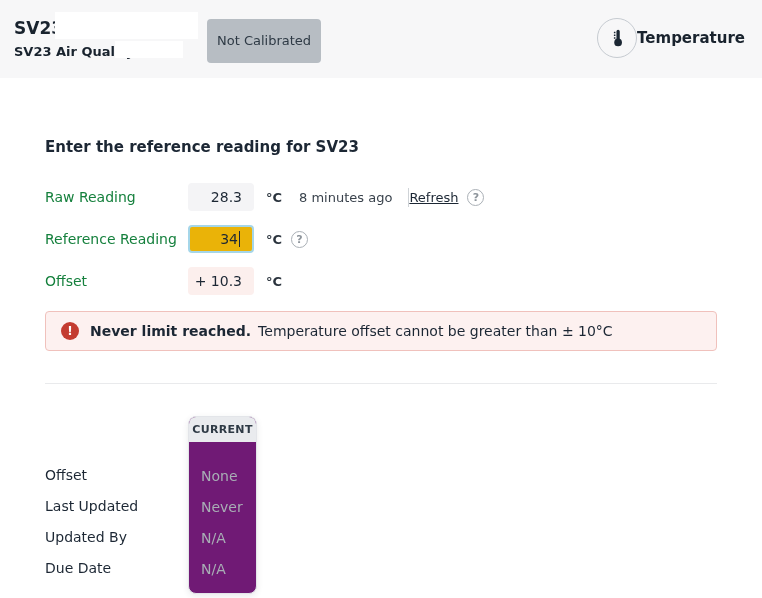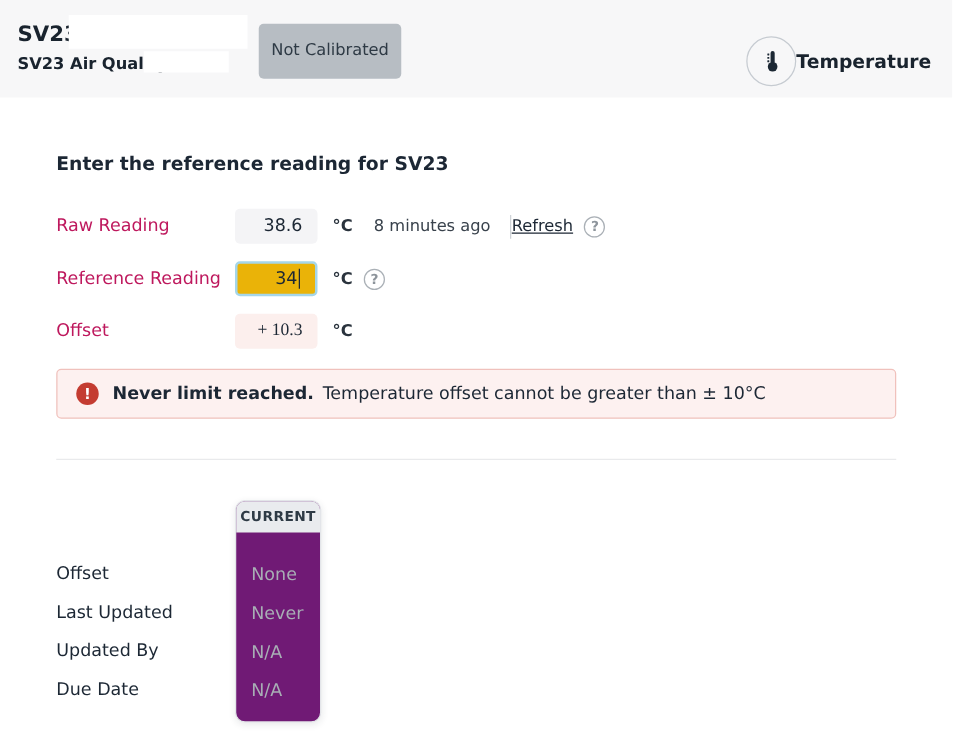--- a/index.html
+++ b/index.html
@@ -26,45 +26,45 @@
   .redact { position: absolute; background: #ffffff; }
   .redact-1 { left: 55px; top: 12px; width: 143px; height: 27px; }
   .redact-2 { left: 115px; top: 41px; width: 68px; height: 17px; }
   .badge {
     position: absolute; left: 207px; top: 19px;
     background: #b7bdc3; color: #2e3a45;
     font-size: 13px; line-height: 20px;
     padding: 12px 10px; border-radius: 4px;
     white-space: nowrap;
   }
-  .header-right { display: flex; align-items: center; gap: 0; padding: 29px 17px 0 0; }
+  .header-right { display: flex; align-items: center; gap: 0; padding: 18px 17px 0 0; }
   .sensor-circle {
     width: 40px; height: 40px; border-radius: 50%;
     border: 1px solid #c6cbd1; display: flex; align-items: center; justify-content: center;
     background: transparent;
   }
   .sensor-label { font-size: 15px; font-weight: 600; color: #19232e; }
 
   
   .main { padding: 0 45px; }
-  .heading { margin-top: 44px; font-size: 15px; font-weight: 600; }
+  .heading { margin-top: 60px; font-size: 15px; font-weight: 600; }
   .heading b { font-weight: 700; }
 
   .form { margin-top: 27px; }
   .form-row { display: flex; align-items: center; height: 28px; margin-bottom: 14px; }
-  .form-label { width: 143px; font-size: 14px; color: #be185d; flex: none; }
+  .form-label { width: 143px; font-size: 14px; color: #15803d; flex: none; }
   .value-box {
     width: 66px; height: 28px; flex: none;
     display: flex; align-items: center; justify-content: flex-end;
     padding-right: 12px; border-radius: 4px;
     font-size: 14px; color: #1c2734;
   }
   .value-box.readonly { background: #f4f4f6; }
   .value-box.input { background: #eab308; border: 2px solid #a5d6e9; cursor: text; }
-  .value-box.offset { background: #fcefed; font-family: Liberation Serif, serif; }
+  .value-box.offset { background: #fcefed; }
   .caret { display: inline-block; width: 1px; height: 16px; background: #1c2734; margin-left: 1px; }
   .unit { margin-left: 12px; font-size: 13px; font-weight: 600; color: #2a333d; }
   .age { margin-left: 17px; font-size: 13px; color: #39424c; }
   .vsep { width: 1px; height: 19px; background: #cfd3d7; margin-left: 16px; flex: none; }
   .refresh { font-size: 13px; color: #1c2734; text-decoration: underline; cursor: pointer; }
   .help-icon {
     width: 17px; height: 17px; border-radius: 50%;
     border: 1px solid #aab0b6; color: #8d949b;
     font-size: 11px; font-weight: 600; line-height: 15px; text-align: center;
     margin-left: 9px; flex: none; cursor: pointer;
@@ -139,21 +139,21 @@
   <div class="main">
 
     <div class="heading">
       <span>Enter the reference reading for </span><b>SV23</b>
     </div>
 
     <div class="form">
 
       <div class="form-row">
         <div class="form-label">Raw Reading</div>
-        <div class="value-box readonly">38.6</div>
+        <div class="value-box readonly">28.3</div>
         <div class="unit">°C</div>
         <div class="age">8 minutes ago</div>
         <div class="vsep"></div>
         <a class="refresh">Refresh</a>
         <div class="help-icon">?</div>
       </div>
 
       <div class="form-row">
         <div class="form-label">Reference Reading</div>
         <div class="value-box input" role="textbox">

